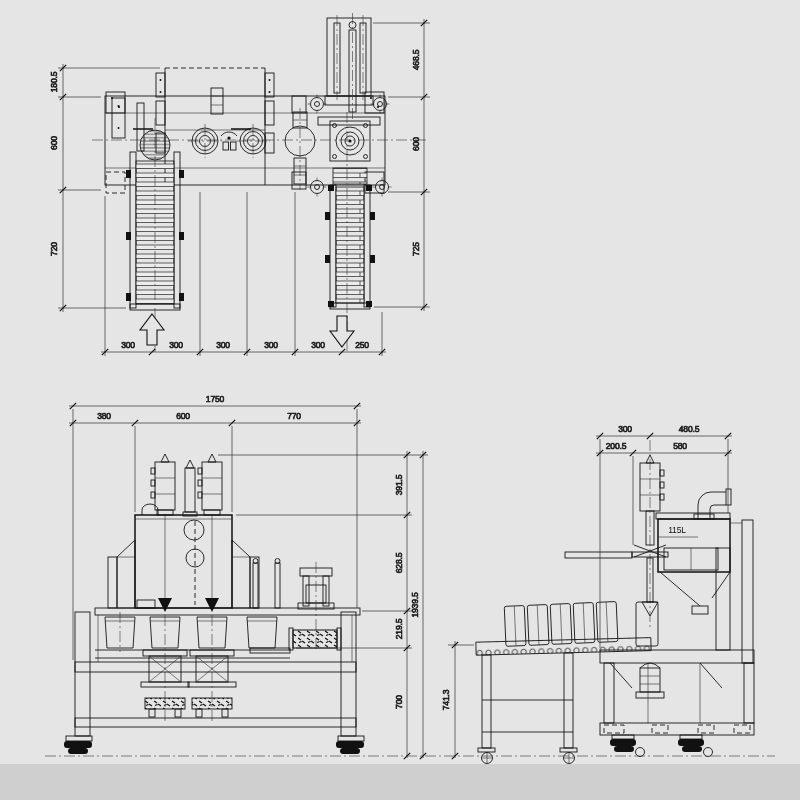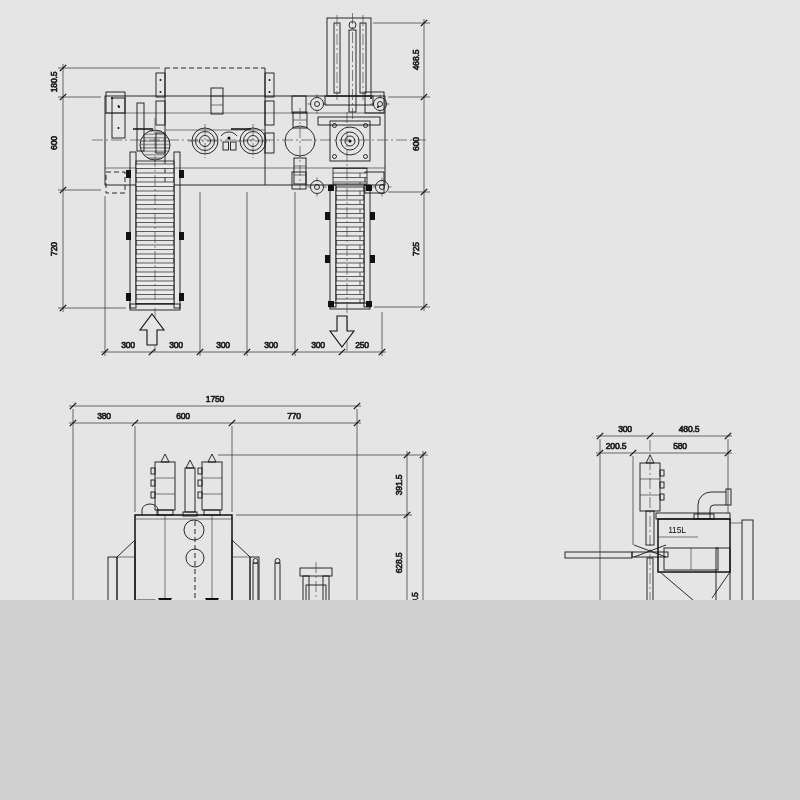--- a/index.html
+++ b/index.html
@@ -1,16 +1,16 @@
 <!DOCTYPE html>
 <html><head>
 <meta charset="utf-8">
 <style>
   html,body{margin:0;padding:0;background:#cfcfcf;}
-  #canvas{width:800px;height:600px;background:#e5e5e5;position:relative;overflow:hidden;
+  #canvas{width:800px;height:764px;background:#e5e5e5;position:relative;overflow:hidden;
           font-family:"Liberation Sans",sans-serif;}
   svg{display:block;}
   .ln{fill:none;stroke:#161616;stroke-width:0.9;}
   .thin{fill:none;stroke:#2a2a2a;stroke-width:0.6;}
   .thk{fill:none;stroke:#111;stroke-width:1.5;}
   .fillb{fill:#111;stroke:none;}
   .wht{fill:#e5e5e5;stroke:#111;stroke-width:1.1;}
   .cl{fill:none;stroke:#333;stroke-width:0.6;stroke-dasharray:11 3 2 3;}
   .dsh{fill:none;stroke:#161616;stroke-width:0.9;stroke-dasharray:5 3;}
   .dim{stroke:#222;stroke-width:0.65;fill:none;}

